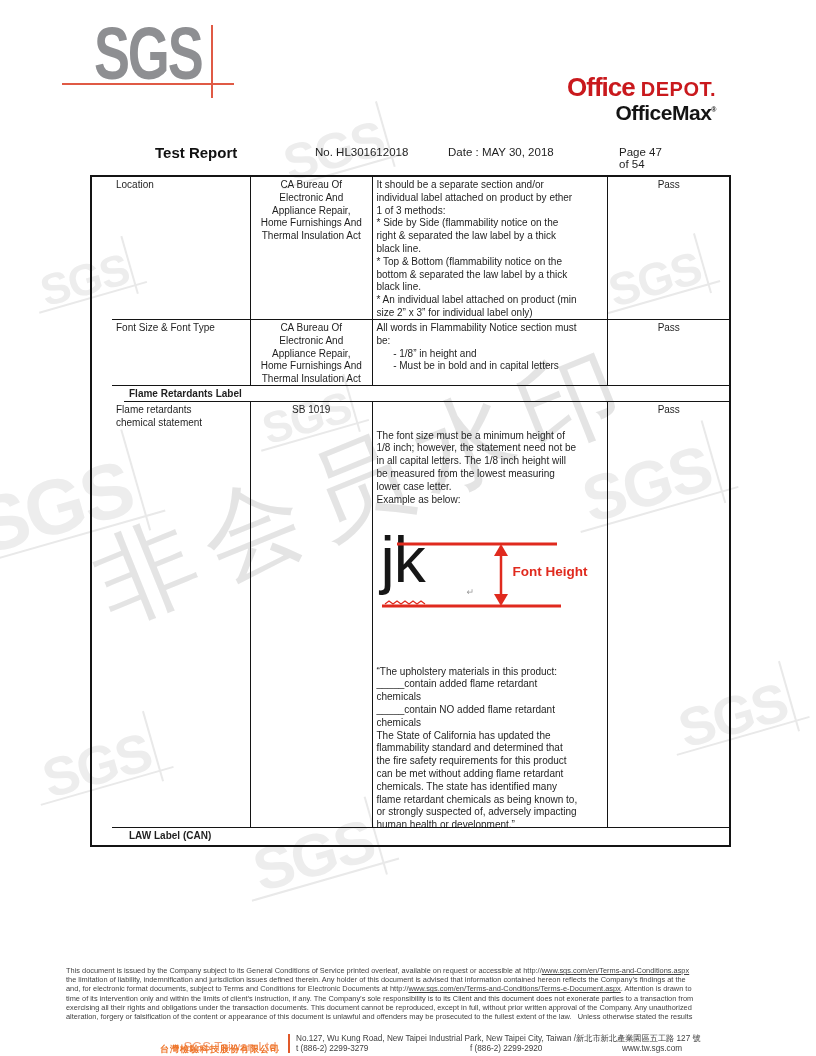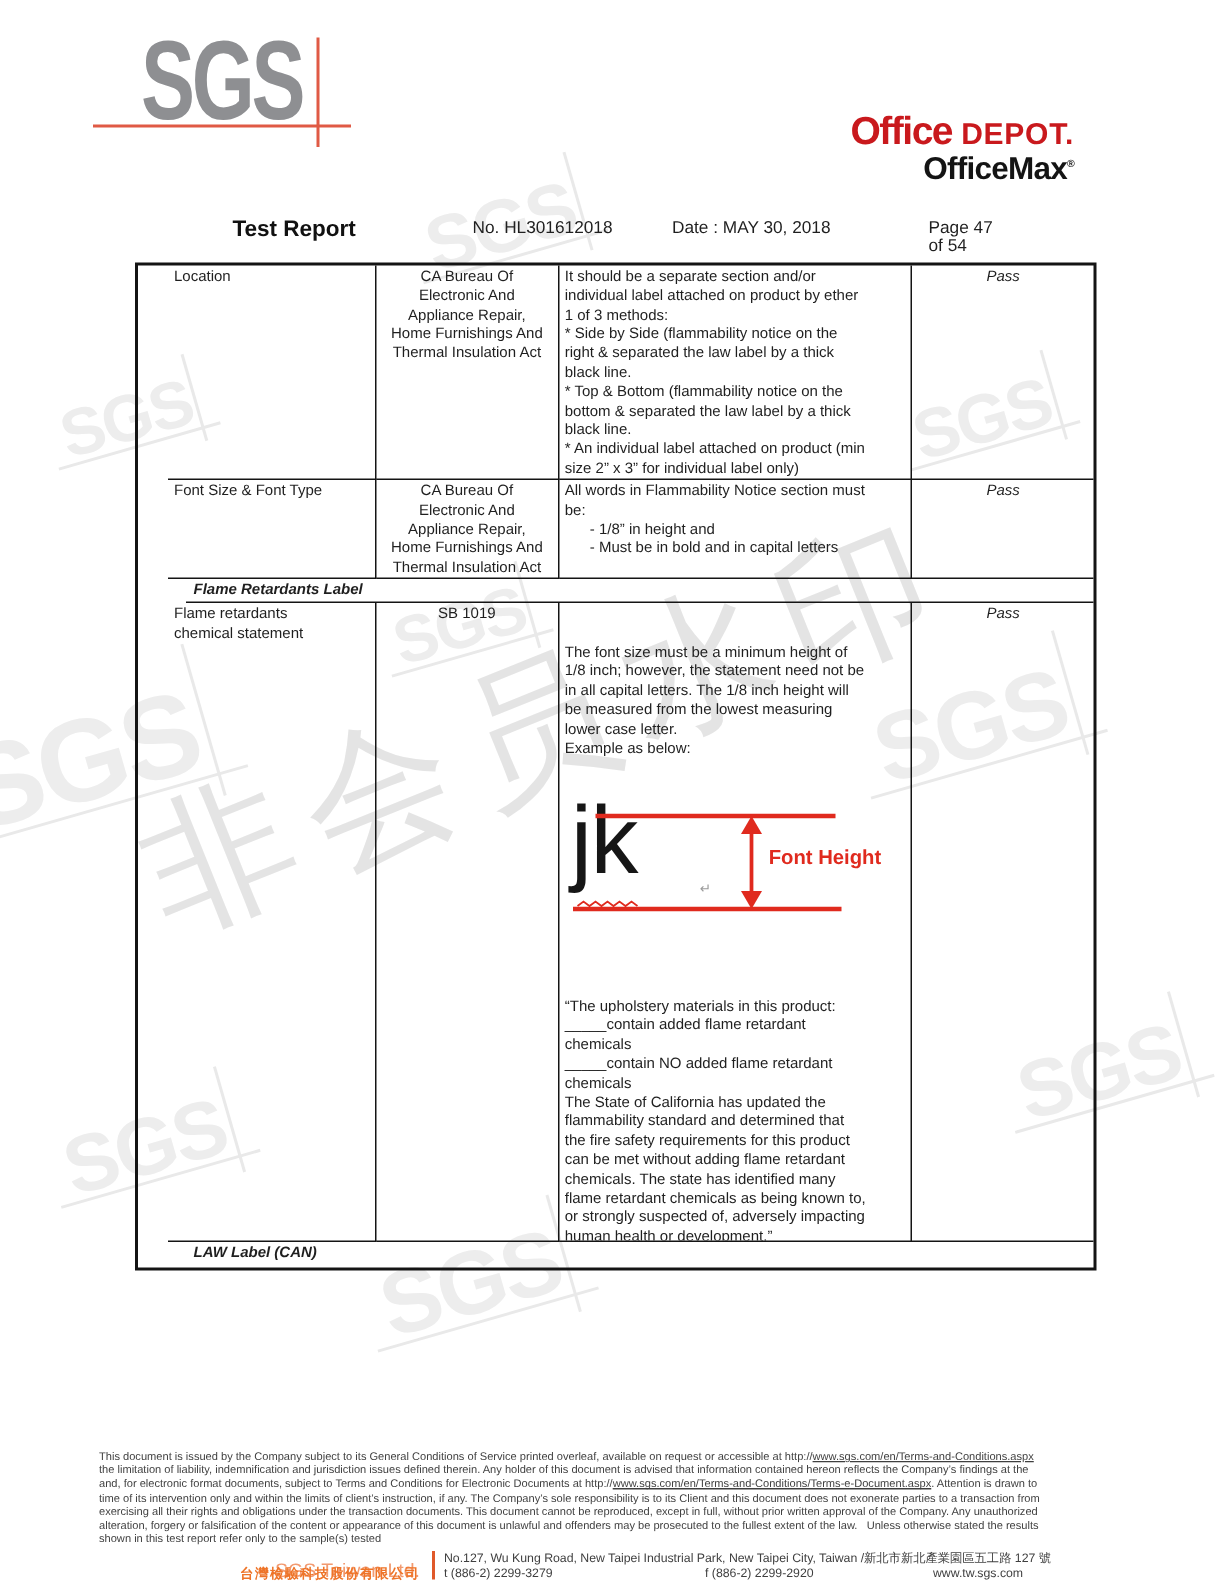--- a/index.html
+++ b/index.html
@@ -28,21 +28,21 @@
   .t-title{position:absolute;left:155px;top:0;font-size:15px;font-weight:bold;color:#111;}
   .t-no{position:absolute;left:315px;top:2px;font-size:11.5px;}
   .t-date{position:absolute;left:448px;top:2px;font-size:11.5px;}
   .t-page{position:absolute;left:619px;top:2px;font-size:11.5px;}
   
   .rtable{position:absolute;left:90px;top:175px;width:641px;border:2px solid #141414;z-index:1;
           box-sizing:border-box;background:transparent;font-size:10px;line-height:12.8px;padding-left:20px;}
   .trow{display:flex;}
   .trow > div{box-sizing:border-box;border-right:1px solid #141414;border-bottom:1px solid #141414;
               padding:2px 4px;white-space:pre;overflow:hidden;}
-  .trow > div:last-child{border-right:none;font-style:italic;}
+  .trow > div:last-child{border-right:none;}
   .trow.last > div{border-bottom:none;}
   .c1{width:143px;}
   .c2{width:125px;text-align:center;}
   .c3{width:243px;}
   .c4{width:124px;text-align:center;}
   .section-row > div{width:635px;font-weight:bold;font-size:10px;padding:2px 5px;margin-left:12px;}
   
   .fh-diagram{position:relative;width:218px;height:80px;margin:8px 0 20px 2px;}
   .fh-letters{position:absolute;left:2px;top:-12px;font-size:64px;font-weight:400;color:#161616;line-height:1;letter-spacing:-1px;}
   .fh-mark{position:absolute;left:88px;top:46px;font-size:9px;color:#9a9a9a;}
@@ -182,21 +182,20 @@
     </div>
   </div>
 
   <div class="legal">
     <div><span>This document is issued by the Company subject to its General Conditions of Service printed overleaf, available on request or accessible at http://</span><span class="ul">www.sgs.com/en/Terms-and-Conditions.aspx</span></div>
     <div>the limitation of liability, indemnification and jurisdiction issues defined therein. Any holder of this document is advised that information contained hereon reflects the Company’s findings at the</div>
     <div><span>and, for electronic format documents, subject to Terms and Conditions for Electronic Documents at http://</span><span class="ul">www.sgs.com/en/Terms-and-Conditions/Terms-e-Document.aspx</span><span>. Attention is drawn to</span></div>
     <div>time of its intervention only and within the limits of client’s instruction, if any. The Company’s sole responsibility is to its Client and this document does not exonerate parties to a transaction from</div>
     <div>exercising all their rights and obligations under the transaction documents. This document cannot be reproduced, except in full, without prior written approval of the Company. Any unauthorized</div>
     <div>alteration, forgery or falsification of the content or appearance of this document is unlawful and offenders may be prosecuted to the fullest extent of the law.   Unless otherwise stated the results</div>
-    <div>shown in this test report refer only to the sample(s) tested</div>
   </div>
 
   <div class="company">
     <div class="co-en">SGS Taiwan Ltd.</div>
     <div class="co-zh">台灣檢驗科技股份有限公司</div>
     <div class="co-bar"></div>
     <div class="co-addr">No.127, Wu Kung Road, New Taipei Industrial Park, New Taipei City, Taiwan /新北市新北產業園區五工路 127 號</div>
     <div class="co-tel">t (886-2) 2299-3279</div>
     <div class="co-fax">f (886-2) 2299-2920</div>
     <div class="co-web">www.tw.sgs.com</div>

